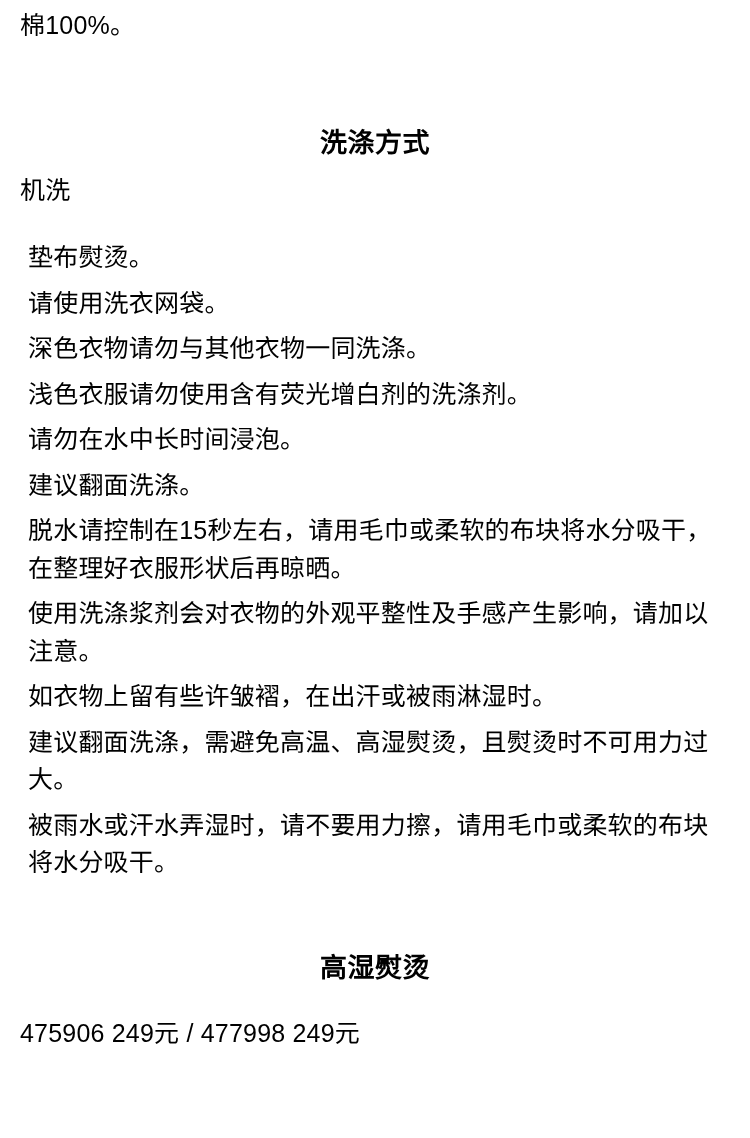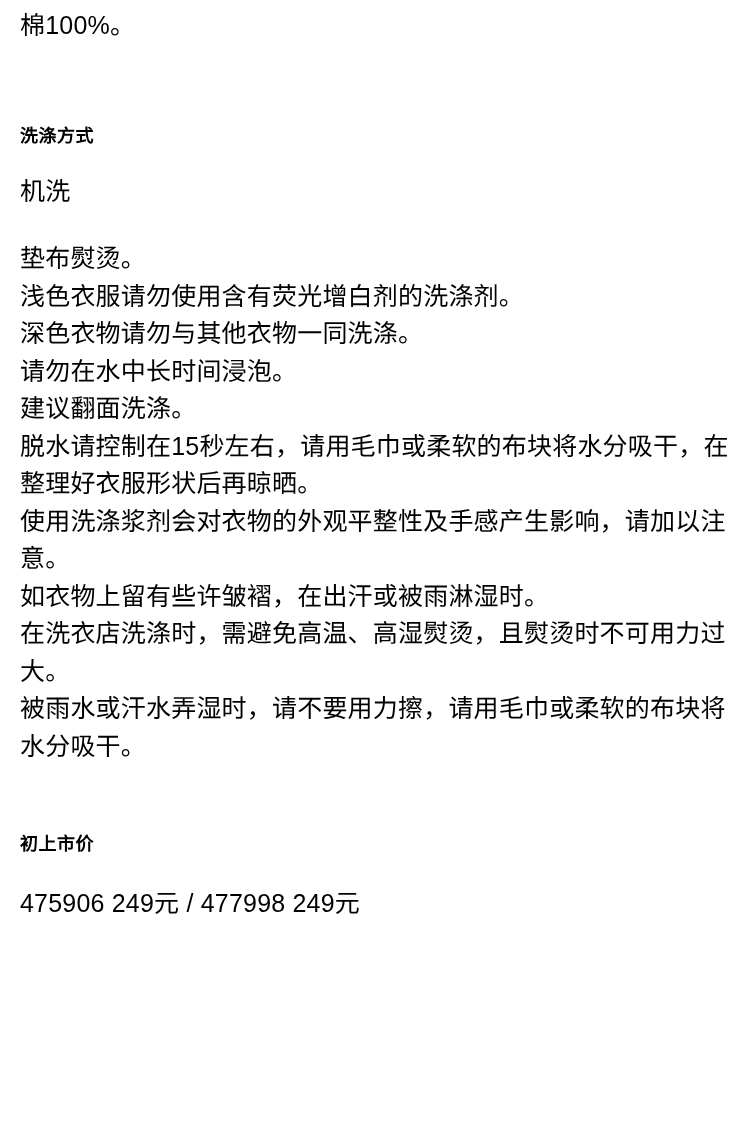--- a/index.html
+++ b/index.html
@@ -21,40 +21,41 @@
     padding: 0 20px;
     position: relative;
   }
   .top-text {
     font-size: 25px;
     line-height: 1.5;
     padding-top: 7px;
     letter-spacing: 0.2px;
   }
   .section-heading {
-    font-size: 18px;
+    font-size: 27px;
     font-weight: bold;
     letter-spacing: 0.5px;
+    text-align: center;
   }
   .heading-wash {
     margin-top: 76px;
   }
   .body-line {
     font-size: 25px;
     line-height: 1.5;
     letter-spacing: 0.2px;
   }
   .first-body {
-    margin-top: 26px;
+    margin-top: 12px;
   }
   .care-list {
     margin-top: 30px;
   }
   .care-list .body-line {
-    margin: 0;
+    margin: 8px;
   }
   .heading-price {
     margin-top: 64px;
   }
   .price-line {
     margin-top: 30px;
     font-size: 25px;
     line-height: 1.5;
     letter-spacing: 0.2px;
     padding-bottom: 30px;
@@ -66,28 +67,29 @@
 <div class="page">
 
   <div class="top-text">棉100%。</div>
 
   <div class="section-heading heading-wash">洗涤方式</div>
 
   <div class="body-line first-body">机洗</div>
 
   <div class="care-list">
     <p class="body-line">垫布熨烫。</p>
+    <p class="body-line">请使用洗衣网袋。</p>
+    <p class="body-line">深色衣物请勿与其他衣物一同洗涤。</p>
     <p class="body-line">浅色衣服请勿使用含有荧光增白剂的洗涤剂。</p>
-    <p class="body-line">深色衣物请勿与其他衣物一同洗涤。</p>
     <p class="body-line">请勿在水中长时间浸泡。</p>
     <p class="body-line">建议翻面洗涤。</p>
     <p class="body-line">脱水请控制在15秒左右，请用毛巾或柔软的布块将水分吸干，在整理好衣服形状后再晾晒。</p>
     <p class="body-line">使用洗涤浆剂会对衣物的外观平整性及手感产生影响，请加以注意。</p>
     <p class="body-line">如衣物上留有些许皱褶，在出汗或被雨淋湿时。</p>
-    <p class="body-line">在洗衣店洗涤时，需避免高温、高湿熨烫，且熨烫时不可用力过大。</p>
+    <p class="body-line">建议翻面洗涤，需避免高温、高湿熨烫，且熨烫时不可用力过大。</p>
     <p class="body-line">被雨水或汗水弄湿时，请不要用力擦，请用毛巾或柔软的布块将水分吸干。</p>
   </div>
 
-  <div class="section-heading heading-price">初上市价</div>
+  <div class="section-heading heading-price">高湿熨烫</div>
 
   <div class="price-line">475906 249元 / 477998 249元</div>
 
 </div>
 
 </body></html>

